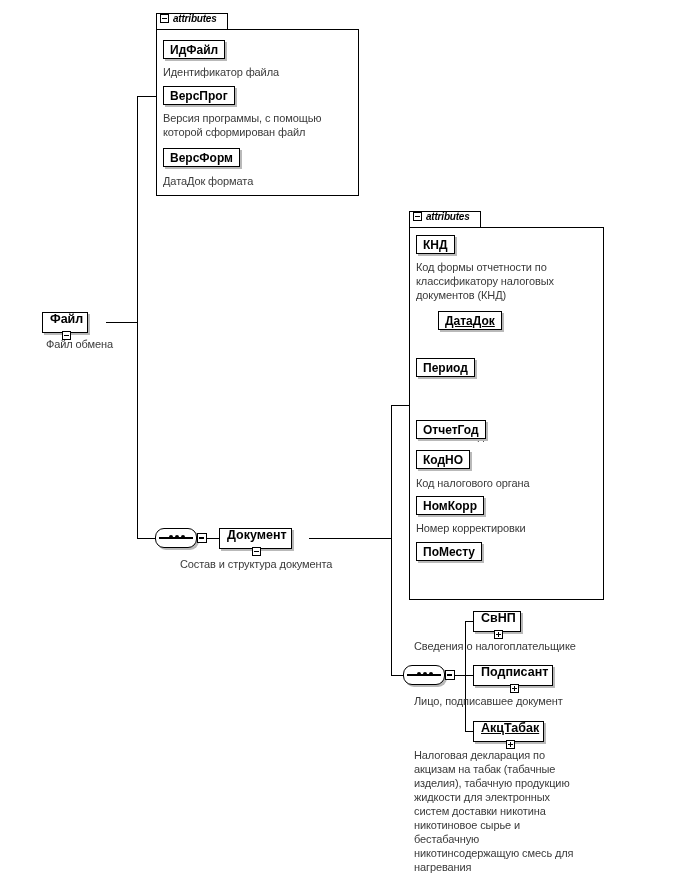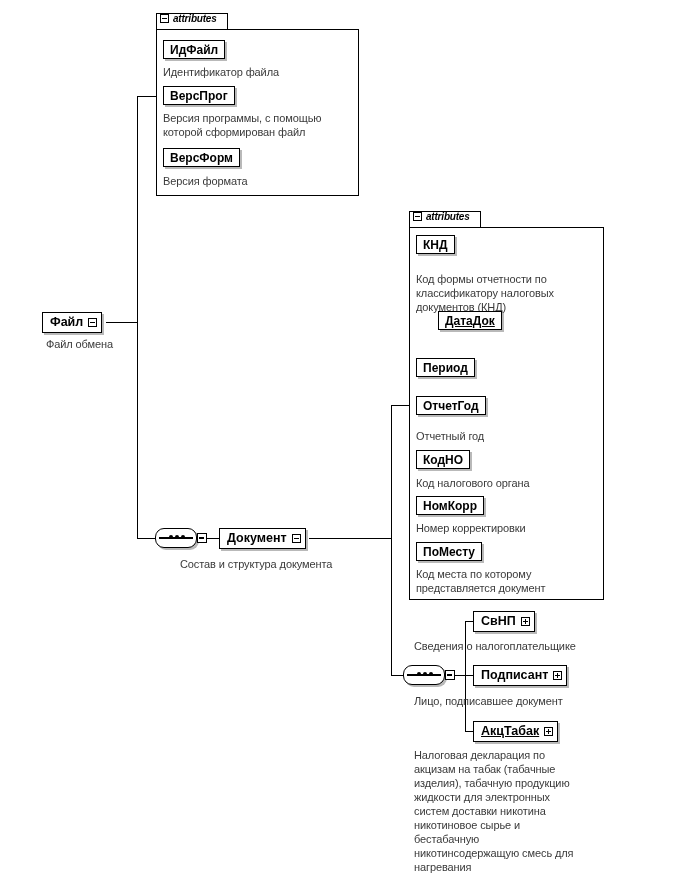--- a/index.html
+++ b/index.html
@@ -122,20 +122,21 @@
     display: flex;
     align-items: center;
     gap: 5px;
     padding: 0 4px 0 7px;
     font-weight: bold;
     font-size: 12.5px;
     line-height: 12.5px;
     white-space: nowrap;
     box-shadow: 2px 2px 0 0 #b9b9b9;
     z-index: 2;
+    flex-direction: column;
   }
 
   
   .seq {
     position: absolute;
     width: 42px;
     height: 20px;
     z-index: 2;
   }
   .seq .seq-body {
@@ -199,21 +200,21 @@
   <div class="attr-panel" style="left:156px; top:29px; width:203px; height:167px;"></div>
 
   <div class="chip" style="left:163px; top:40px;">ИдФайл</div>
   <div class="desc" style="left:163px; top:65px; width:190px;">Идентификатор файла</div>
 
   <div class="chip" style="left:163px; top:86px;">ВерсПрог</div>
   <div class="desc" style="left:163px; top:111px; width:192px;">Версия программы, с помощью
 которой сформирован файл</div>
 
   <div class="chip" style="left:163px; top:148px;">ВерсФорм</div>
-  <div class="desc" style="left:163px; top:174px; width:190px;">Версия формата</div>
+  <div class="desc" style="left:163px; top:174px; width:190px;">ДатаДок формата</div>
 
   <div class="node" style="left:42px; top:312px;">
     <span>Файл</span>
     <span class="tog"></span>
   </div>
   <div class="desc" style="left:46px; top:337px; width:120px;">Файл обмена</div>
 
   <div class="line-h" style="left:106px; top:322px; width:31px;"></div>
   <div class="line-v" style="left:137px; top:96px; height:227px;"></div>
   <div class="line-v" style="left:137px; top:322px; height:216px;"></div>
@@ -244,40 +245,38 @@
   <div class="line-h" style="left:391px; top:405px; width:19px;"></div>
   <div class="line-h" style="left:391px; top:675px; width:12px;"></div>
 
   <div class="attr-tab" style="left:409px; top:211px; width:72px;">
     <span class="tog"></span>
     <span class="tab-label">attributes</span>
   </div>
   <div class="attr-panel" style="left:409px; top:227px; width:195px; height:373px;"></div>
 
   <div class="chip" style="left:416px; top:235px;">КНД</div>
-  <div class="desc" style="left:416px; top:260px; width:184px;margin-top:12px;">Код формы отчетности по
+  <div class="desc" style="left:416px; top:260px; width:184px;">Код формы отчетности по
 классификатору налоговых
 документов (КНД)</div>
 
   <div class="chip" style="left:438px; top:311px;text-decoration:underline;">ДатаДок</div>
 
   <div class="chip" style="left:416px; top:358px;">Период</div>
 
-  <div class="chip" style="left:416px; top:396px;">ОтчетГод</div>
+  <div class="chip" style="left:416px; top:420px;">ОтчетГод</div>
   <div class="desc" style="left:416px; top:429px; width:184px;">Отчетный год</div>
 
   <div class="chip" style="left:416px; top:450px;">КодНО</div>
   <div class="desc" style="left:416px; top:476px; width:184px;">Код налогового органа</div>
 
   <div class="chip" style="left:416px; top:496px;">НомКорр</div>
   <div class="desc" style="left:416px; top:521px; width:184px;">Номер корректировки</div>
 
   <div class="chip" style="left:416px; top:542px;text-align:center;">ПоМесту</div>
-  <div class="desc" style="left:416px; top:567px; width:186px;">Код места  по которому
-представляется документ</div>
 
   <div class="seq" style="left:403px; top:665px;">
     <div class="seq-body"></div>
     <div class="seq-rule"></div>
     <div class="dot d1"></div>
     <div class="dot d2"></div>
     <div class="dot d3"></div>
     <div class="seq-tog"></div>
   </div>
 

